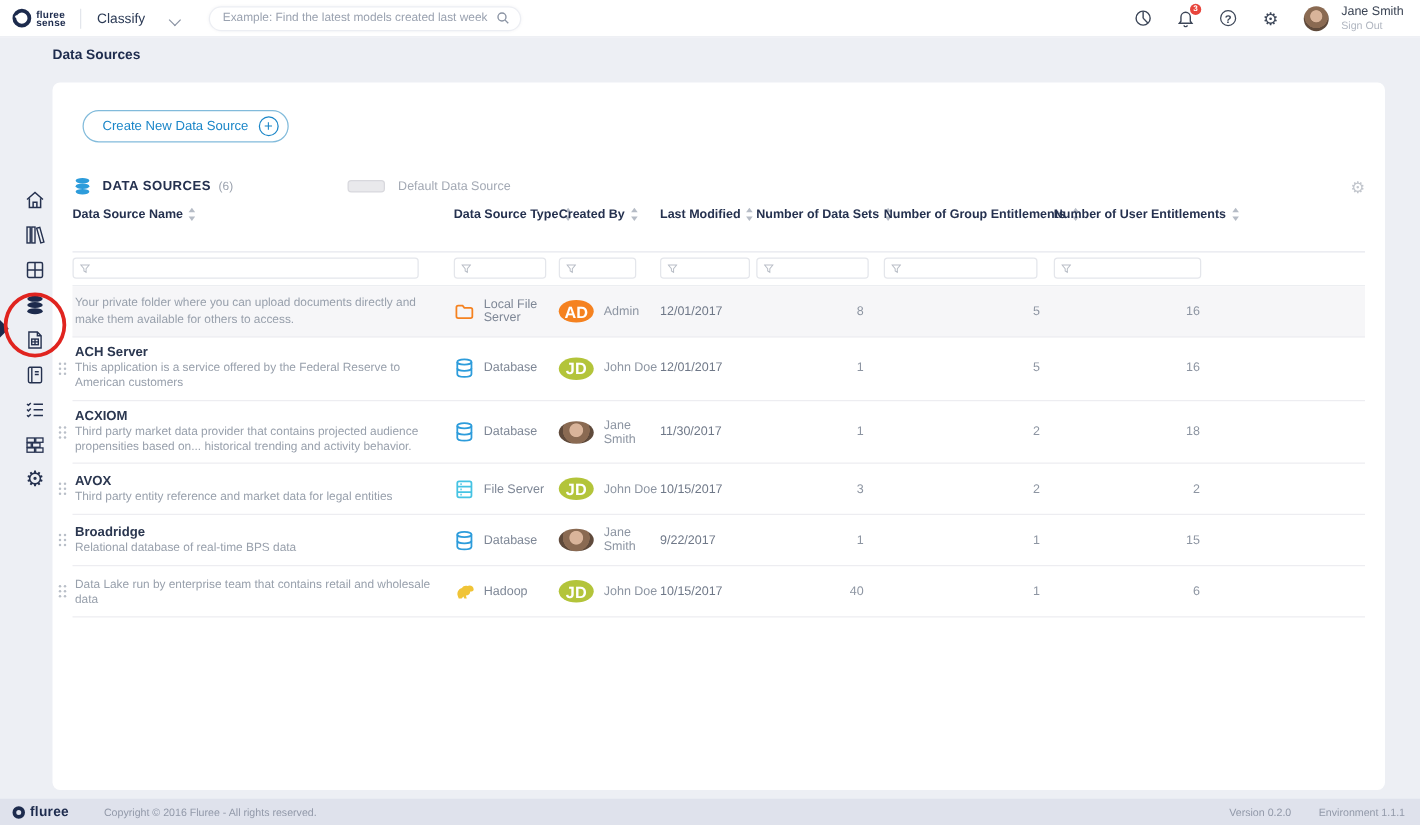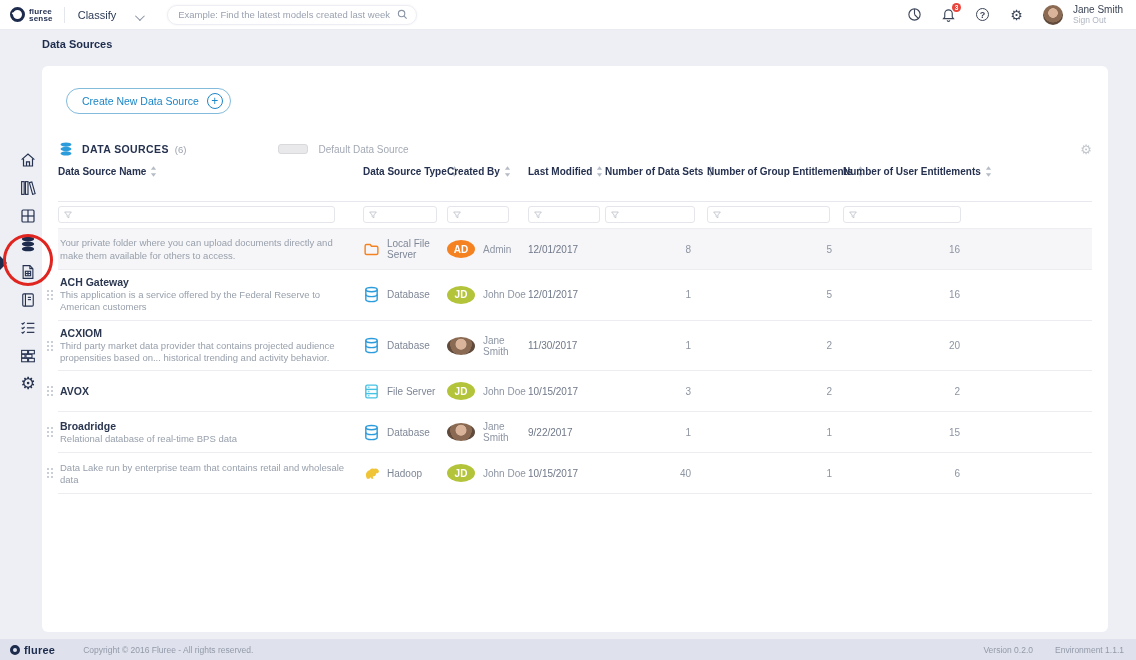--- a/index.html
+++ b/index.html
@@ -67,21 +67,21 @@
 
   .row { position:relative; min-height:41px; border-bottom:1px solid #ededf1; align-items:center; }
   .row.default { background:#f6f6f8; }
   .cell-name { padding:6px 14px 6px 2px; align-self:center; }
   .row-name { font-size:10.5px; font-weight:bold; color:#2b3750; }
   .row-desc { font-size:9.5px; color:#98a0ac; line-height:1.3; margin-top:1px; }
   .cell { font-size:10px; color:#7e8796; display:flex; align-items:center; align-self:center; }
   .type-cell { gap:7px; }
   .type-cell svg { width:17px; height:17px; flex:none; }
   .created-cell { gap:8px; color:#8d95a2; }
-  .row-avatar { width:28px; height:18px; font-size:10px; }
+  .row-avatar { width:28px; height:18px; font-size:13px; }
   .date-cell { color:#6f7888; }
   .num-cell { color:#8d95a2; justify-content:flex-end; }
   .num-sets { padding-right:16px; } .num-group { padding-right:11px; } .num-user { padding-right:14px; }
   .drag-handle { position:absolute; left:-11px; top:50%; transform:translateY(-50%); display:grid; grid-template-columns:repeat(2,2px); grid-auto-rows:2px; gap:2px; }
   .drag-handle i { background:#b9bfc8; border-radius:50%; }
 
   
   .footer { position:absolute; bottom:0; left:0; right:0; height:21px; background:#dfe2ec; display:flex; align-items:center; z-index:20; }
   .f-logo { display:flex; align-items:center; gap:4px; padding-left:10px; }
   .f-ring { width:10px; height:10px; border-radius:50%; border:3px solid #1d2b4d; }
@@ -375,21 +375,21 @@
   <div class="tgrid row">
     <span class="drag-handle">
           <i></i>
           <i></i>
           <i></i>
           <i></i>
           <i></i>
           <i></i>
         </span>
     <span class="cell-name">
-      <div class="row-name">ACH Gateway</div>
+      <div class="row-name">ACH Server</div>
       <div class="row-desc">This application is a service offered by the Federal Reserve to American customers</div>
     </span>
     <span class="cell type-cell">
 
       <svg class="ticon database-icon" viewBox="0 0 24 24" fill="none" stroke="#2d9cdb" stroke-width="2">
             <ellipse cx="12" cy="5" rx="8" ry="3"></ellipse>
             <path d="M4 5v7c0 1.7 3.6 3 8 3s8-1.3 8-3V5"></path>
             <path d="M4 12v7c0 1.7 3.6 3 8 3s8-1.3 8-3v-7"></path>
           </svg>
 
@@ -429,35 +429,36 @@
 
       <span class="tlabel">Database</span>
     </span>
     <span class="cell created-cell">
       <span class="avatar row-avatar photo"></span>
       <span>Jane Smith</span>
     </span>
     <span class="cell date-cell">11/30/2017</span>
     <span class="cell num-cell num-sets">1</span>
     <span class="cell num-cell num-group">2</span>
-    <span class="cell num-cell num-user">20</span>
+    <span class="cell num-cell num-user">18</span>
     <span></span>
   </div>
 
   <div class="tgrid row">
     <span class="drag-handle">
           <i></i>
           <i></i>
           <i></i>
           <i></i>
           <i></i>
           <i></i>
         </span>
     <span class="cell-name">
       <div class="row-name">AVOX</div>
+      <div class="row-desc">Third party entity reference and market data for legal entities</div>
     </span>
     <span class="cell type-cell">
 
       <svg class="ticon file-server-icon" viewBox="0 0 24 24" fill="none" stroke="#45c3e3" stroke-width="2">
             <rect x="4" y="3" width="16" height="18" rx="2"></rect>
             <line x1="4" y1="9" x2="20" y2="9"></line>
             <line x1="4" y1="15" x2="20" y2="15"></line>
             <line x1="7.5" y1="6" x2="9" y2="6"></line>
             <line x1="7.5" y1="12" x2="9" y2="12"></line>
             <line x1="7.5" y1="18" x2="9" y2="18"></line>

